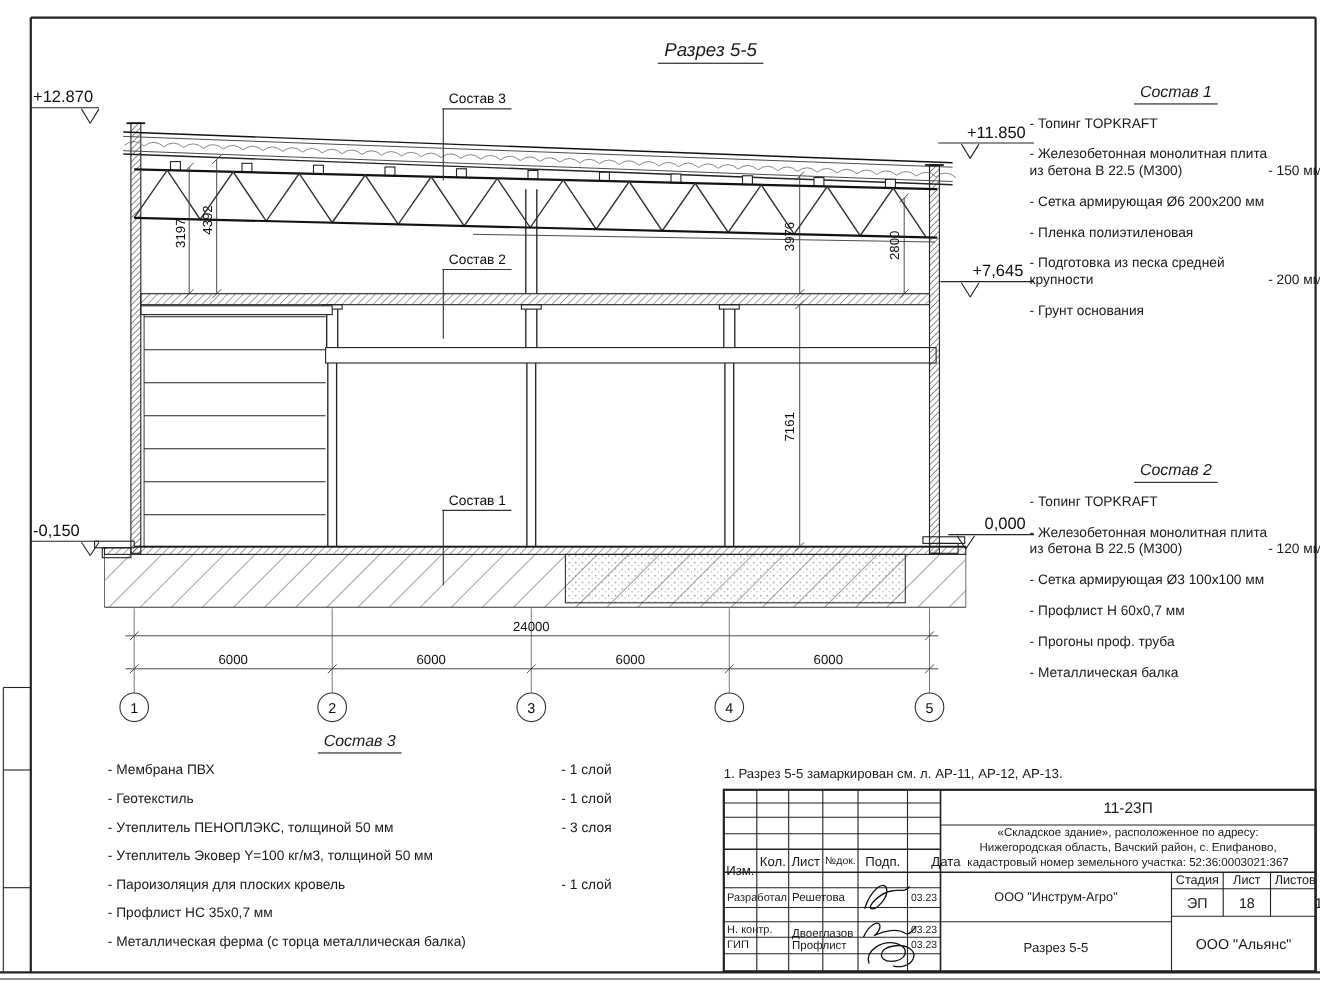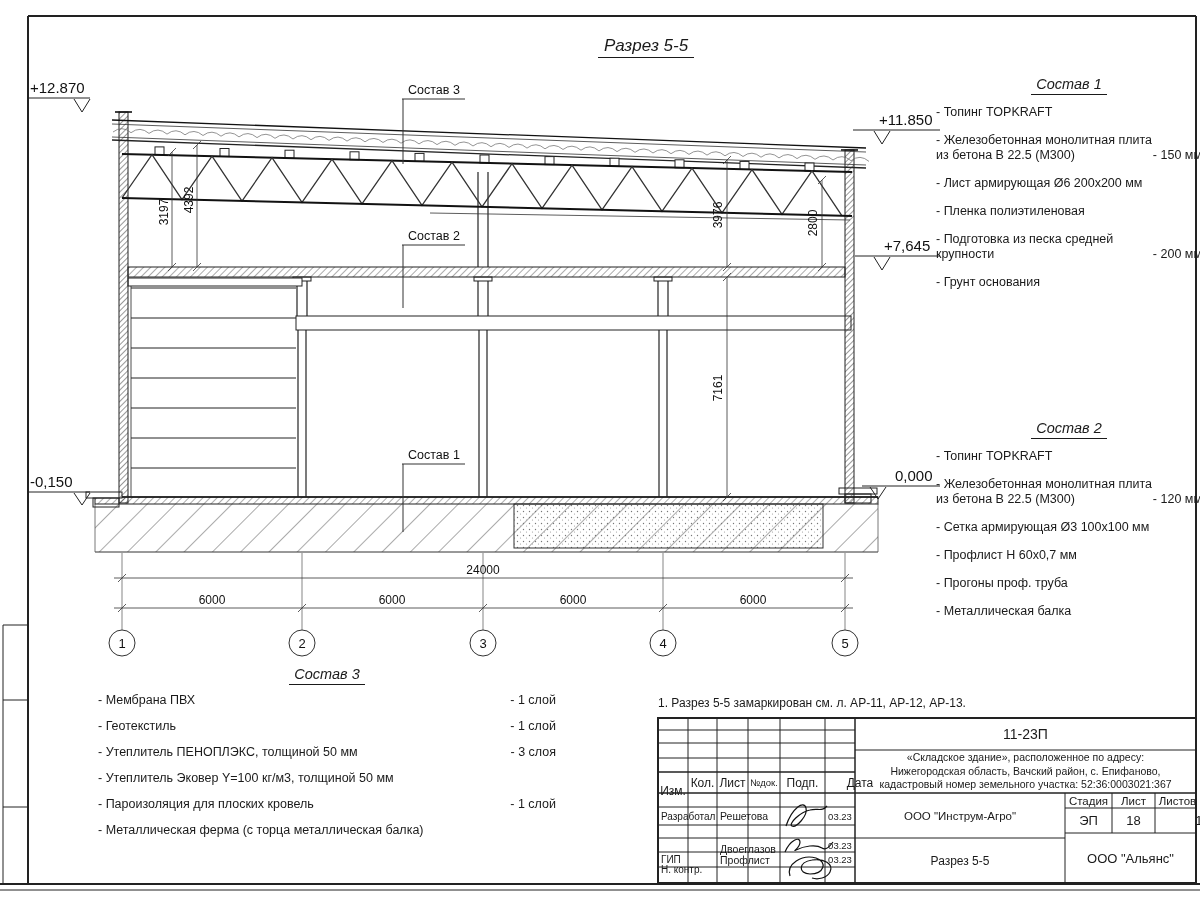--- a/index.html
+++ b/index.html
@@ -281,21 +281,21 @@
 
 <div class="abs sheet-title">
   <span>Разрез 5-5</span>
 </div>
 
 <div class="abs comp-list" style="left:936px;top:76px;">
   <div class="comp-title"><span>Состав 1</span></div>
   <div class="comp-item"><span>- Топинг TOPKRAFT</span><span class="val"></span></div>
   <div class="comp-item"><span>- Железобетонная  монолитная плита
 из бетона  В 22.5 (М300)</span><span class="val">- 150 мм</span></div>
-  <div class="comp-item"><span>- Лист армирующая Ø6 200х200 мм</span><span class="val"></span></div>
+  <div class="comp-item"><span>- Сетка армирующая Ø6 200х200 мм</span><span class="val"></span></div>
   <div class="comp-item"><span>- Пленка полиэтиленовая</span><span class="val"></span></div>
   <div class="comp-item"><span>- Подготовка из песка средней
 крупности</span><span class="val">- 200 мм</span></div>
   <div class="comp-item"><span>- Грунт основания</span><span class="val"></span></div>
 </div>
 
 <div class="abs comp-list" style="left:936px;top:420px;">
   <div class="comp-title"><span>Состав 2</span></div>
   <div class="comp-item"><span>- Топинг TOPKRAFT</span><span class="val"></span></div>
   <div class="comp-item"><span>- Железобетонная  монолитная плита
@@ -306,20 +306,21 @@
   <div class="comp-item"><span>- Металлическая балка</span><span class="val"></span></div>
 </div>
 
 <div class="abs comp-list comp3" style="left:98px;top:666px;width:458px;">
   <div class="comp-title"><span>Состав 3</span></div>
   <div class="comp-item"><span>- Мембрана ПВХ</span><span class="val">- 1 слой</span></div>
   <div class="comp-item"><span>- Геотекстиль</span><span class="val">- 1 слой</span></div>
   <div class="comp-item"><span>- Утеплитель ПЕНОПЛЭКС, толщиной 50 мм</span><span class="val">- 3 слоя</span></div>
   <div class="comp-item"><span>- Утеплитель Эковер Y=100 кг/м3, толщиной 50 мм</span><span class="val"></span></div>
   <div class="comp-item"><span>- Пароизоляция для плоских кровель</span><span class="val">- 1 слой</span></div>
+  <div class="comp-item"><span>- Профлист НС 35х0,7 мм</span><span class="val"></span></div>
   <div class="comp-item"><span>- Металлическая ферма (с торца металлическая балка)</span><span class="val"></span></div>
 </div>
 
 <div class="abs note">1. Разрез 5-5 замаркирован см. л. АР-11, АР-12, АР-13.</div>
 
 <div class="tb">
   <div class="tb-cell" style="left:855px;top:720px;width:341px;height:28px;font-size:14px;">11-23П</div>
   <div class="tb-cell pre" style="left:858px;top:751px;width:335px;height:41px;font-size:10.5px;line-height:13.5px;">«Складское здание», расположенное по адресу:
 Нижегородская область, Вачский район, с. Епифаново,
 кадастровый номер земельного участка: 52:36:0003021:367</div>
@@ -328,21 +329,21 @@
   <div class="tb-cell" style="left:688px;top:773px;width:29px;height:19px;font-size:12px;">Кол.</div>
   <div class="tb-cell" style="left:717px;top:773px;width:31px;height:19px;font-size:12px;">Лист</div>
   <div class="tb-cell" style="left:748px;top:773px;width:32px;height:19px;font-size:9.5px;">№док.</div>
   <div class="tb-cell" style="left:780px;top:773px;width:45px;height:19px;font-size:12px;">Подп.</div>
   <div class="tb-cell" style="left:825px;top:773px;width:30px;height:19px;font-size:12px;padding-left:20px;">Дата</div>
 
   <div class="tb-cell tb-left" style="left:661px;top:808px;width:56px;height:16px;font-size:10px;">Разработал</div>
   <div class="tb-cell tb-left" style="left:720px;top:808px;width:60px;height:16px;font-size:10.5px;">Решетова</div>
   <div class="tb-cell" style="left:825px;top:808px;width:30px;height:16px;font-size:9.5px;">03.23</div>
 
-  <div class="tb-cell tb-left" style="left:661px;top:839px;width:56px;height:13px;font-size:10px;margin-top:24px;">Н. контр.</div>
+  <div class="tb-cell tb-left" style="left:661px;top:839px;width:56px;height:13px;font-size:10px;">Н. контр.</div>
   <div class="tb-cell tb-left" style="left:720px;top:839px;width:62px;height:20px;font-size:10.5px;">Двоеглазов</div>
   <div class="tb-cell" style="left:825px;top:839px;width:30px;height:13px;font-size:9.5px;">03.23</div>
 
   <div class="tb-cell tb-left" style="left:661px;top:853px;width:56px;height:13px;font-size:10px;">ГИП</div>
   <div class="tb-cell tb-left" style="left:720px;top:853px;width:62px;height:13px;font-size:10.5px;">Профлист</div>
   <div class="tb-cell" style="left:825px;top:853px;width:30px;height:13px;font-size:9.5px;">03.23</div>
 
   <div class="tb-cell" style="left:857px;top:795px;width:206px;height:42px;font-size:11.5px;">ООО "Инструм-Агро"</div>
   <div class="tb-cell" style="left:1065px;top:793px;width:47px;height:15px;font-size:11.5px;">Стадия</div>
   <div class="tb-cell" style="left:1112px;top:793px;width:43px;height:15px;font-size:11.5px;">Лист</div>

